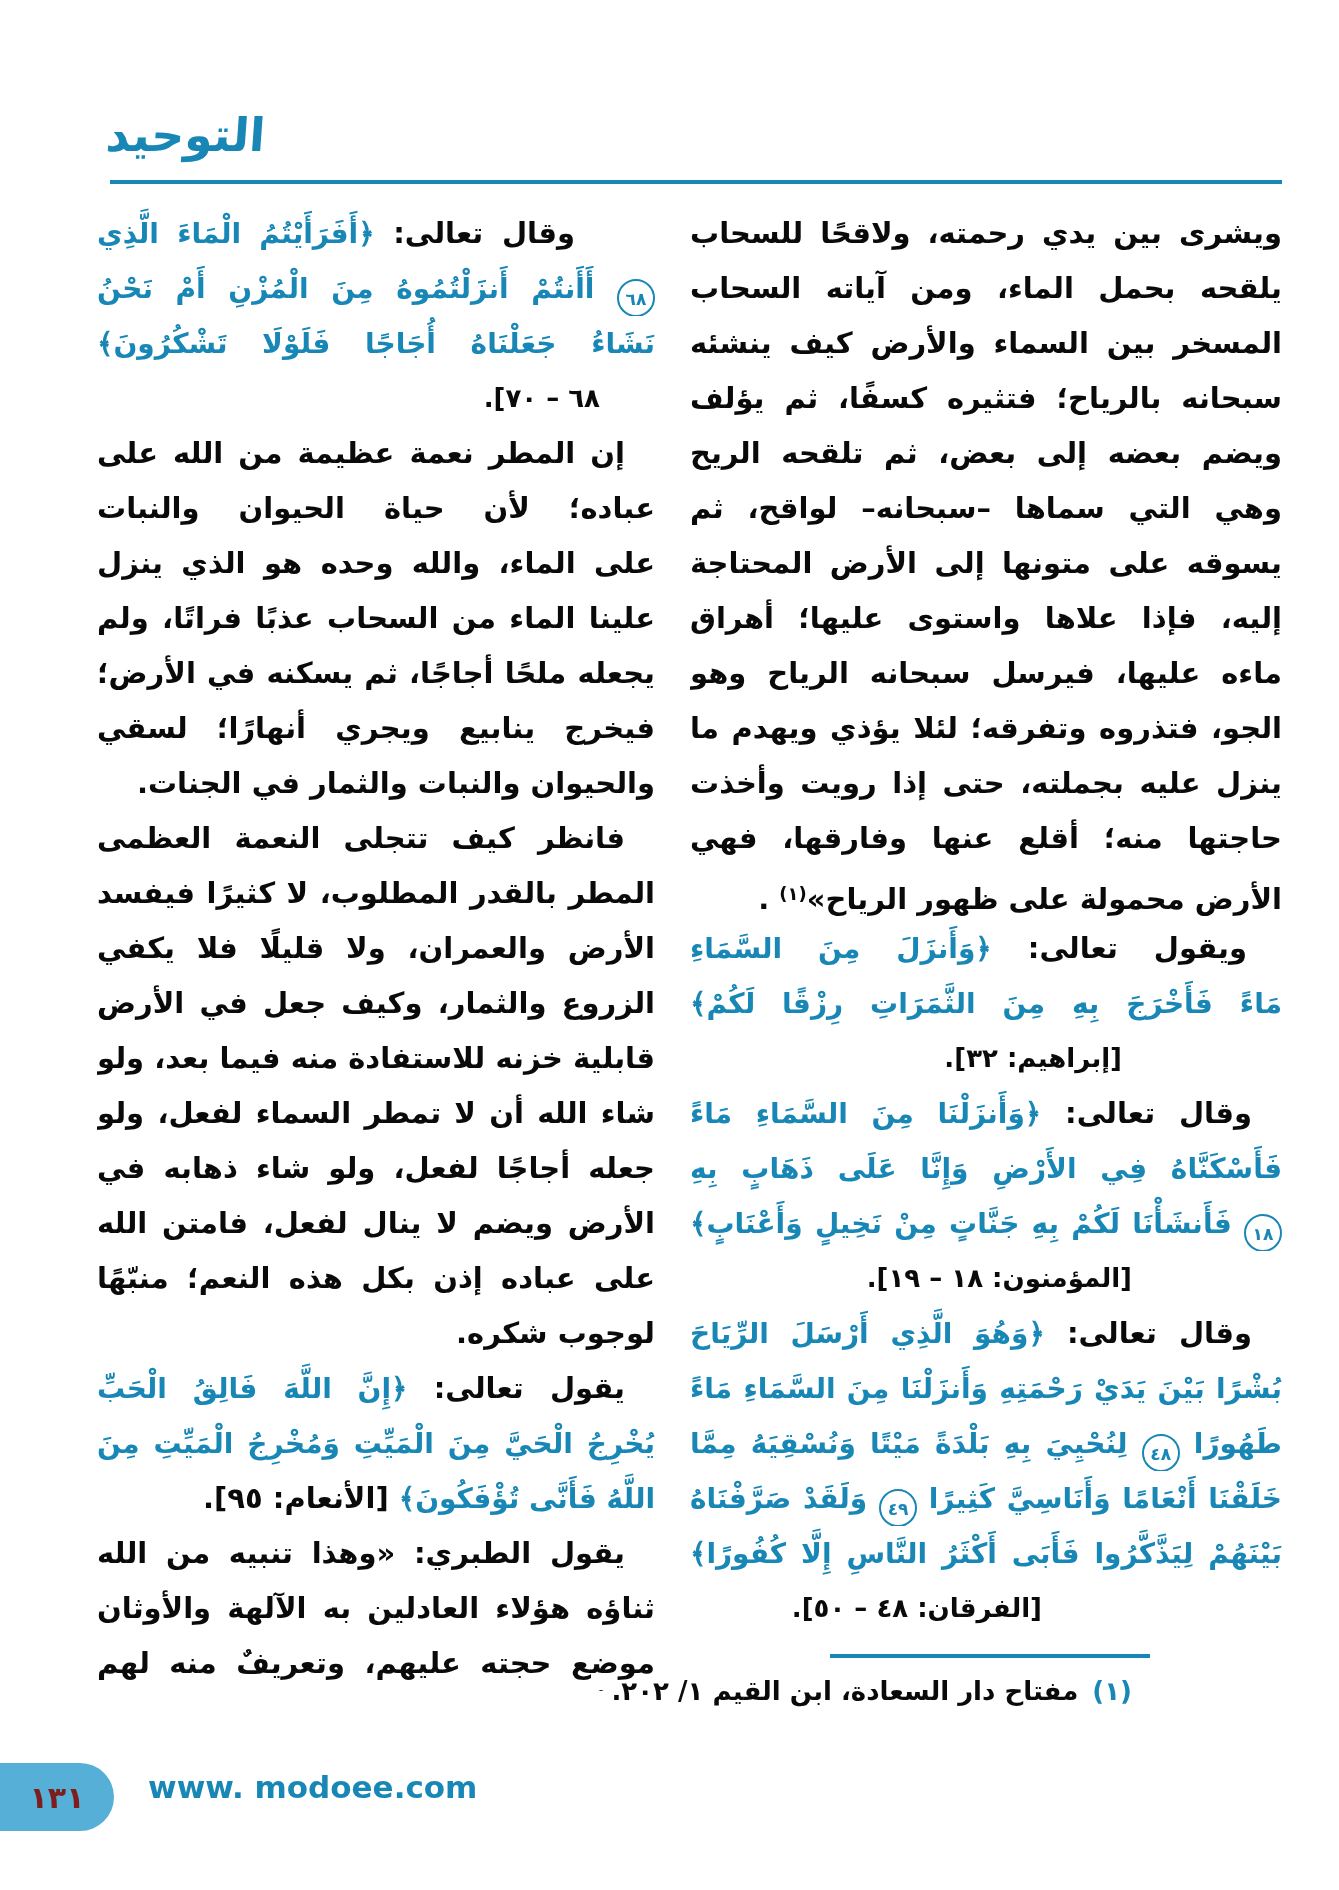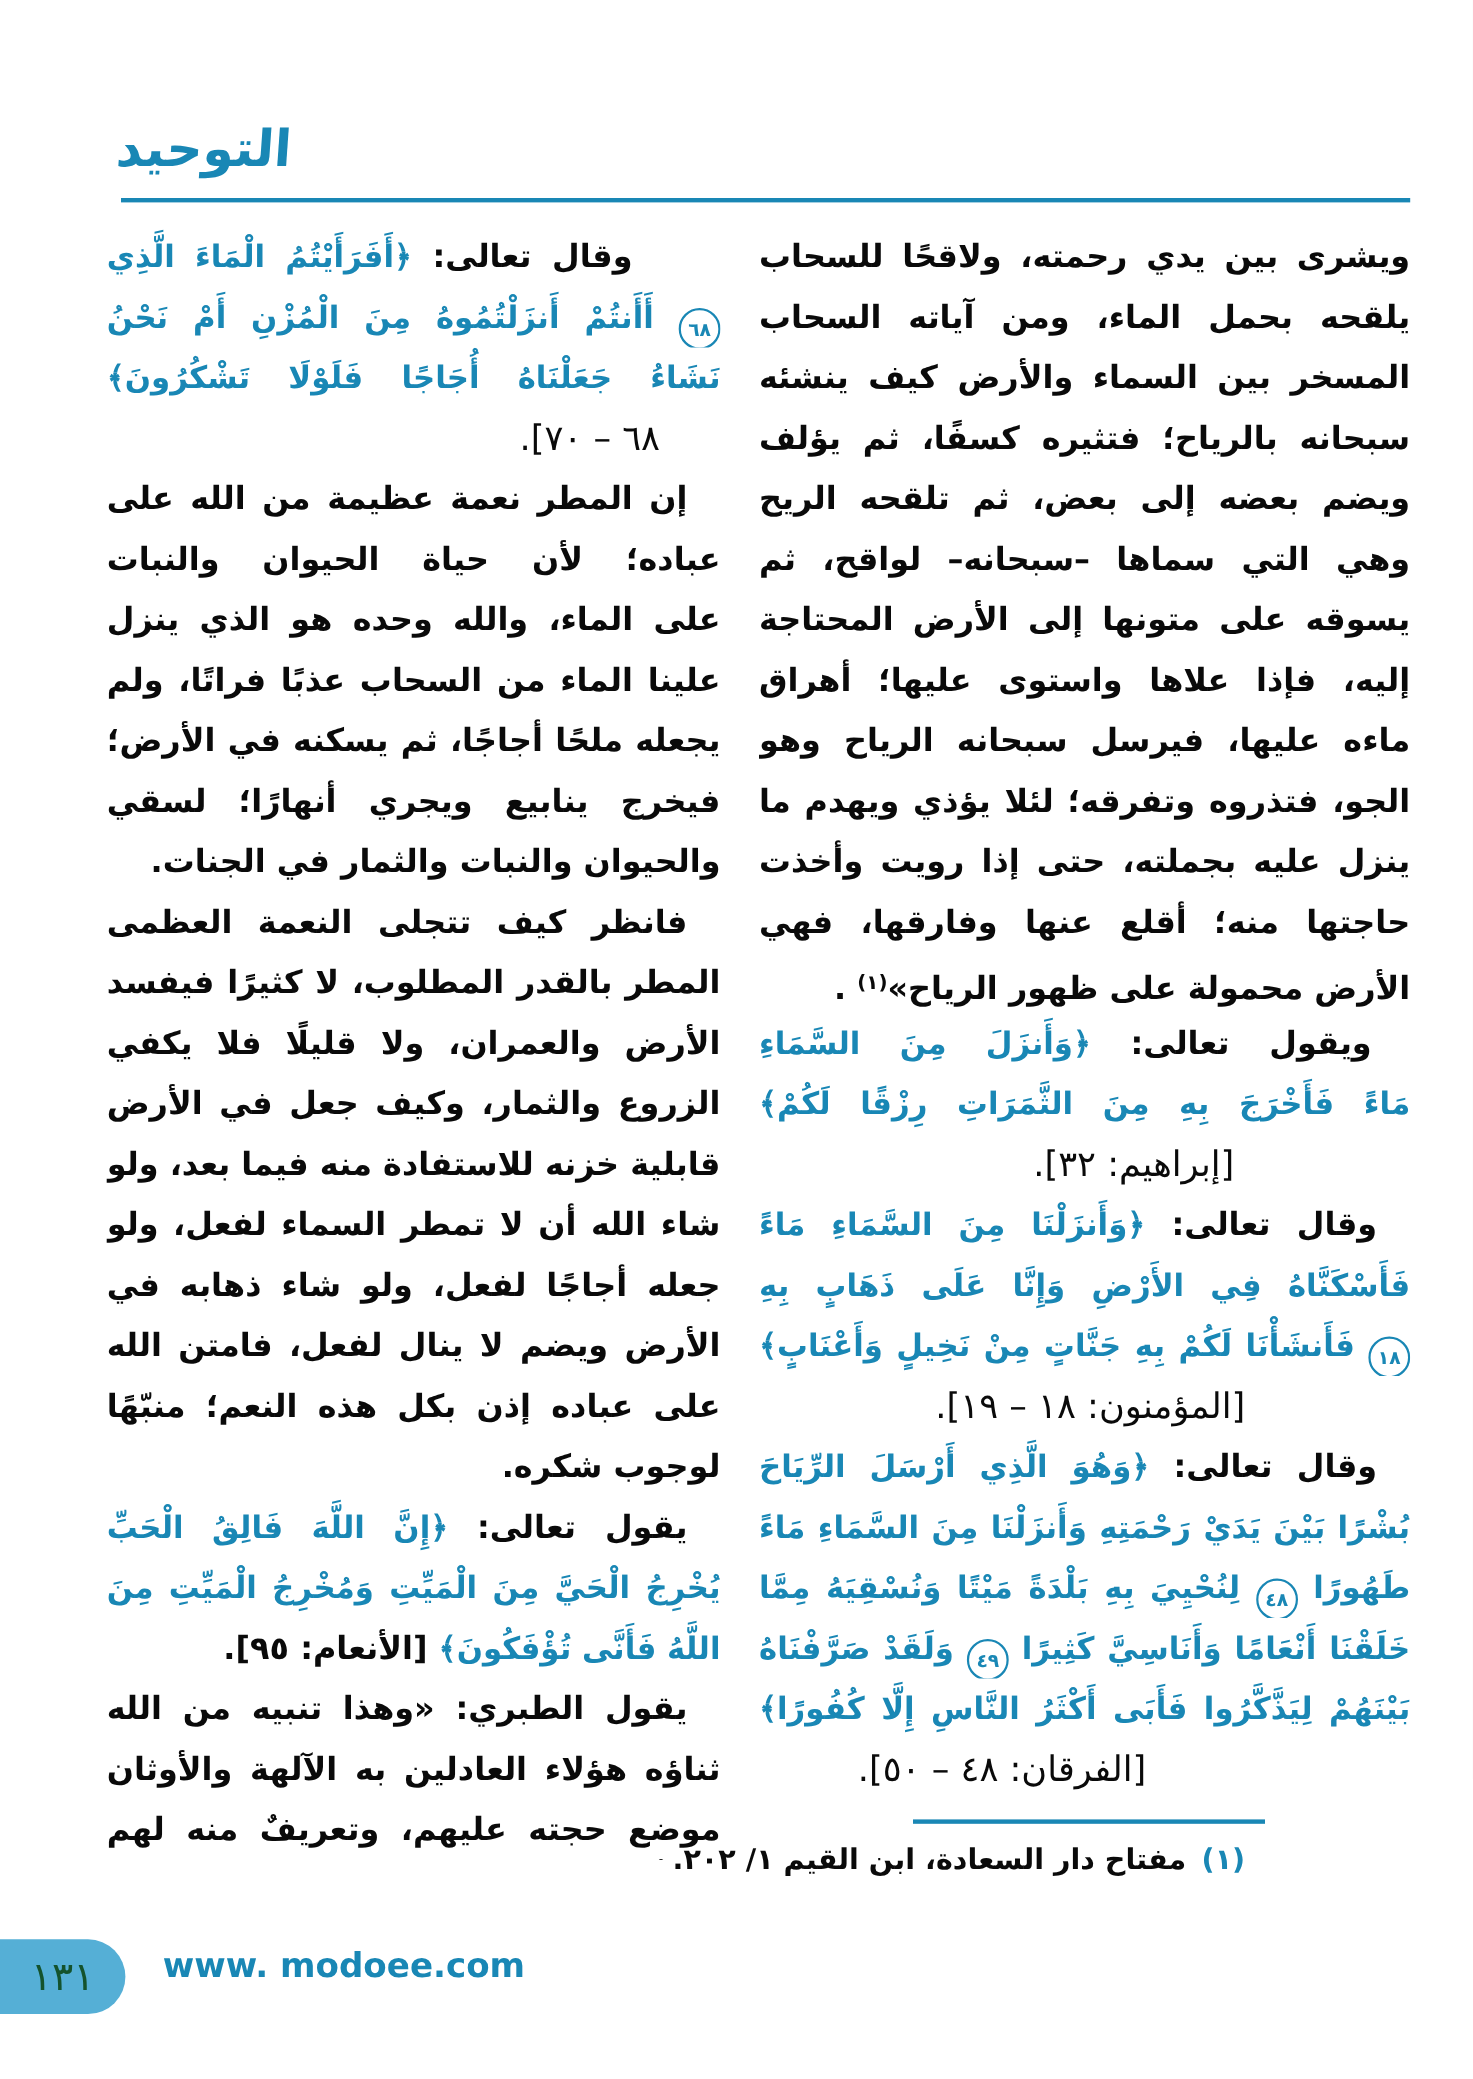--- a/index.html
+++ b/index.html
@@ -33,21 +33,21 @@
   .line{
     height:55px;line-height:55px;
     font-size:29px;font-weight:bold;color:#0a0a0a;
     white-space:nowrap;overflow:visible;
     text-align:right;
   }
   .jl{
     white-space:normal;overflow:hidden;
     text-align:justify;text-align-last:justify;
   }
-  .ref{font-size:32px;font-weight:normal;}
+  .ref{font-size:26px;font-weight:bold;}
   .s-body{color:#0a0a0a;}
   .s-quran{color:var(--accent);font-size:28px;}
   .s-sup{font-size:18px;vertical-align:9px;color:#0a0a0a;}
   .badge{
     display:inline-block;width:38px;height:38px;line-height:36px;
     border:2px solid var(--accent);border-radius:50%;
     box-sizing:border-box;
     text-align:right;font-size:17px;font-weight:bold;color:var(--accent);
     vertical-align:-7px;letter-spacing:0;
     text-align-last:center;
@@ -58,21 +58,21 @@
     height:50px;line-height:50px;font-size:26px;font-weight:bold;color:#0a0a0a;
     padding-right:150px;white-space:nowrap;
   }
   .fn-marker{color:var(--accent);margin-left:14px;}
   .page-tab{
     position:absolute;left:0;top:1763px;width:114px;height:68px;
     background:var(--accent-light);
     border-radius:0 34px 34px 0;
     display:flex;align-items:center;justify-content:center;
   }
-  .page-number{color:#14532d;font-size:36px;font-weight:normal;letter-spacing:4px;}
+  .page-number{color:#7f1d1d;font-size:30px;font-weight:bold;letter-spacing:4px;}
   .site-url{
     position:absolute;left:148px;top:1769px;
     direction:ltr;
     color:var(--accent);font-size:31px;font-weight:bold;
   }
 </style>
 </head>
 <body>
 
 <div class="page" style="--accent: #1987B5; --accent-light: #55AFD6;">

